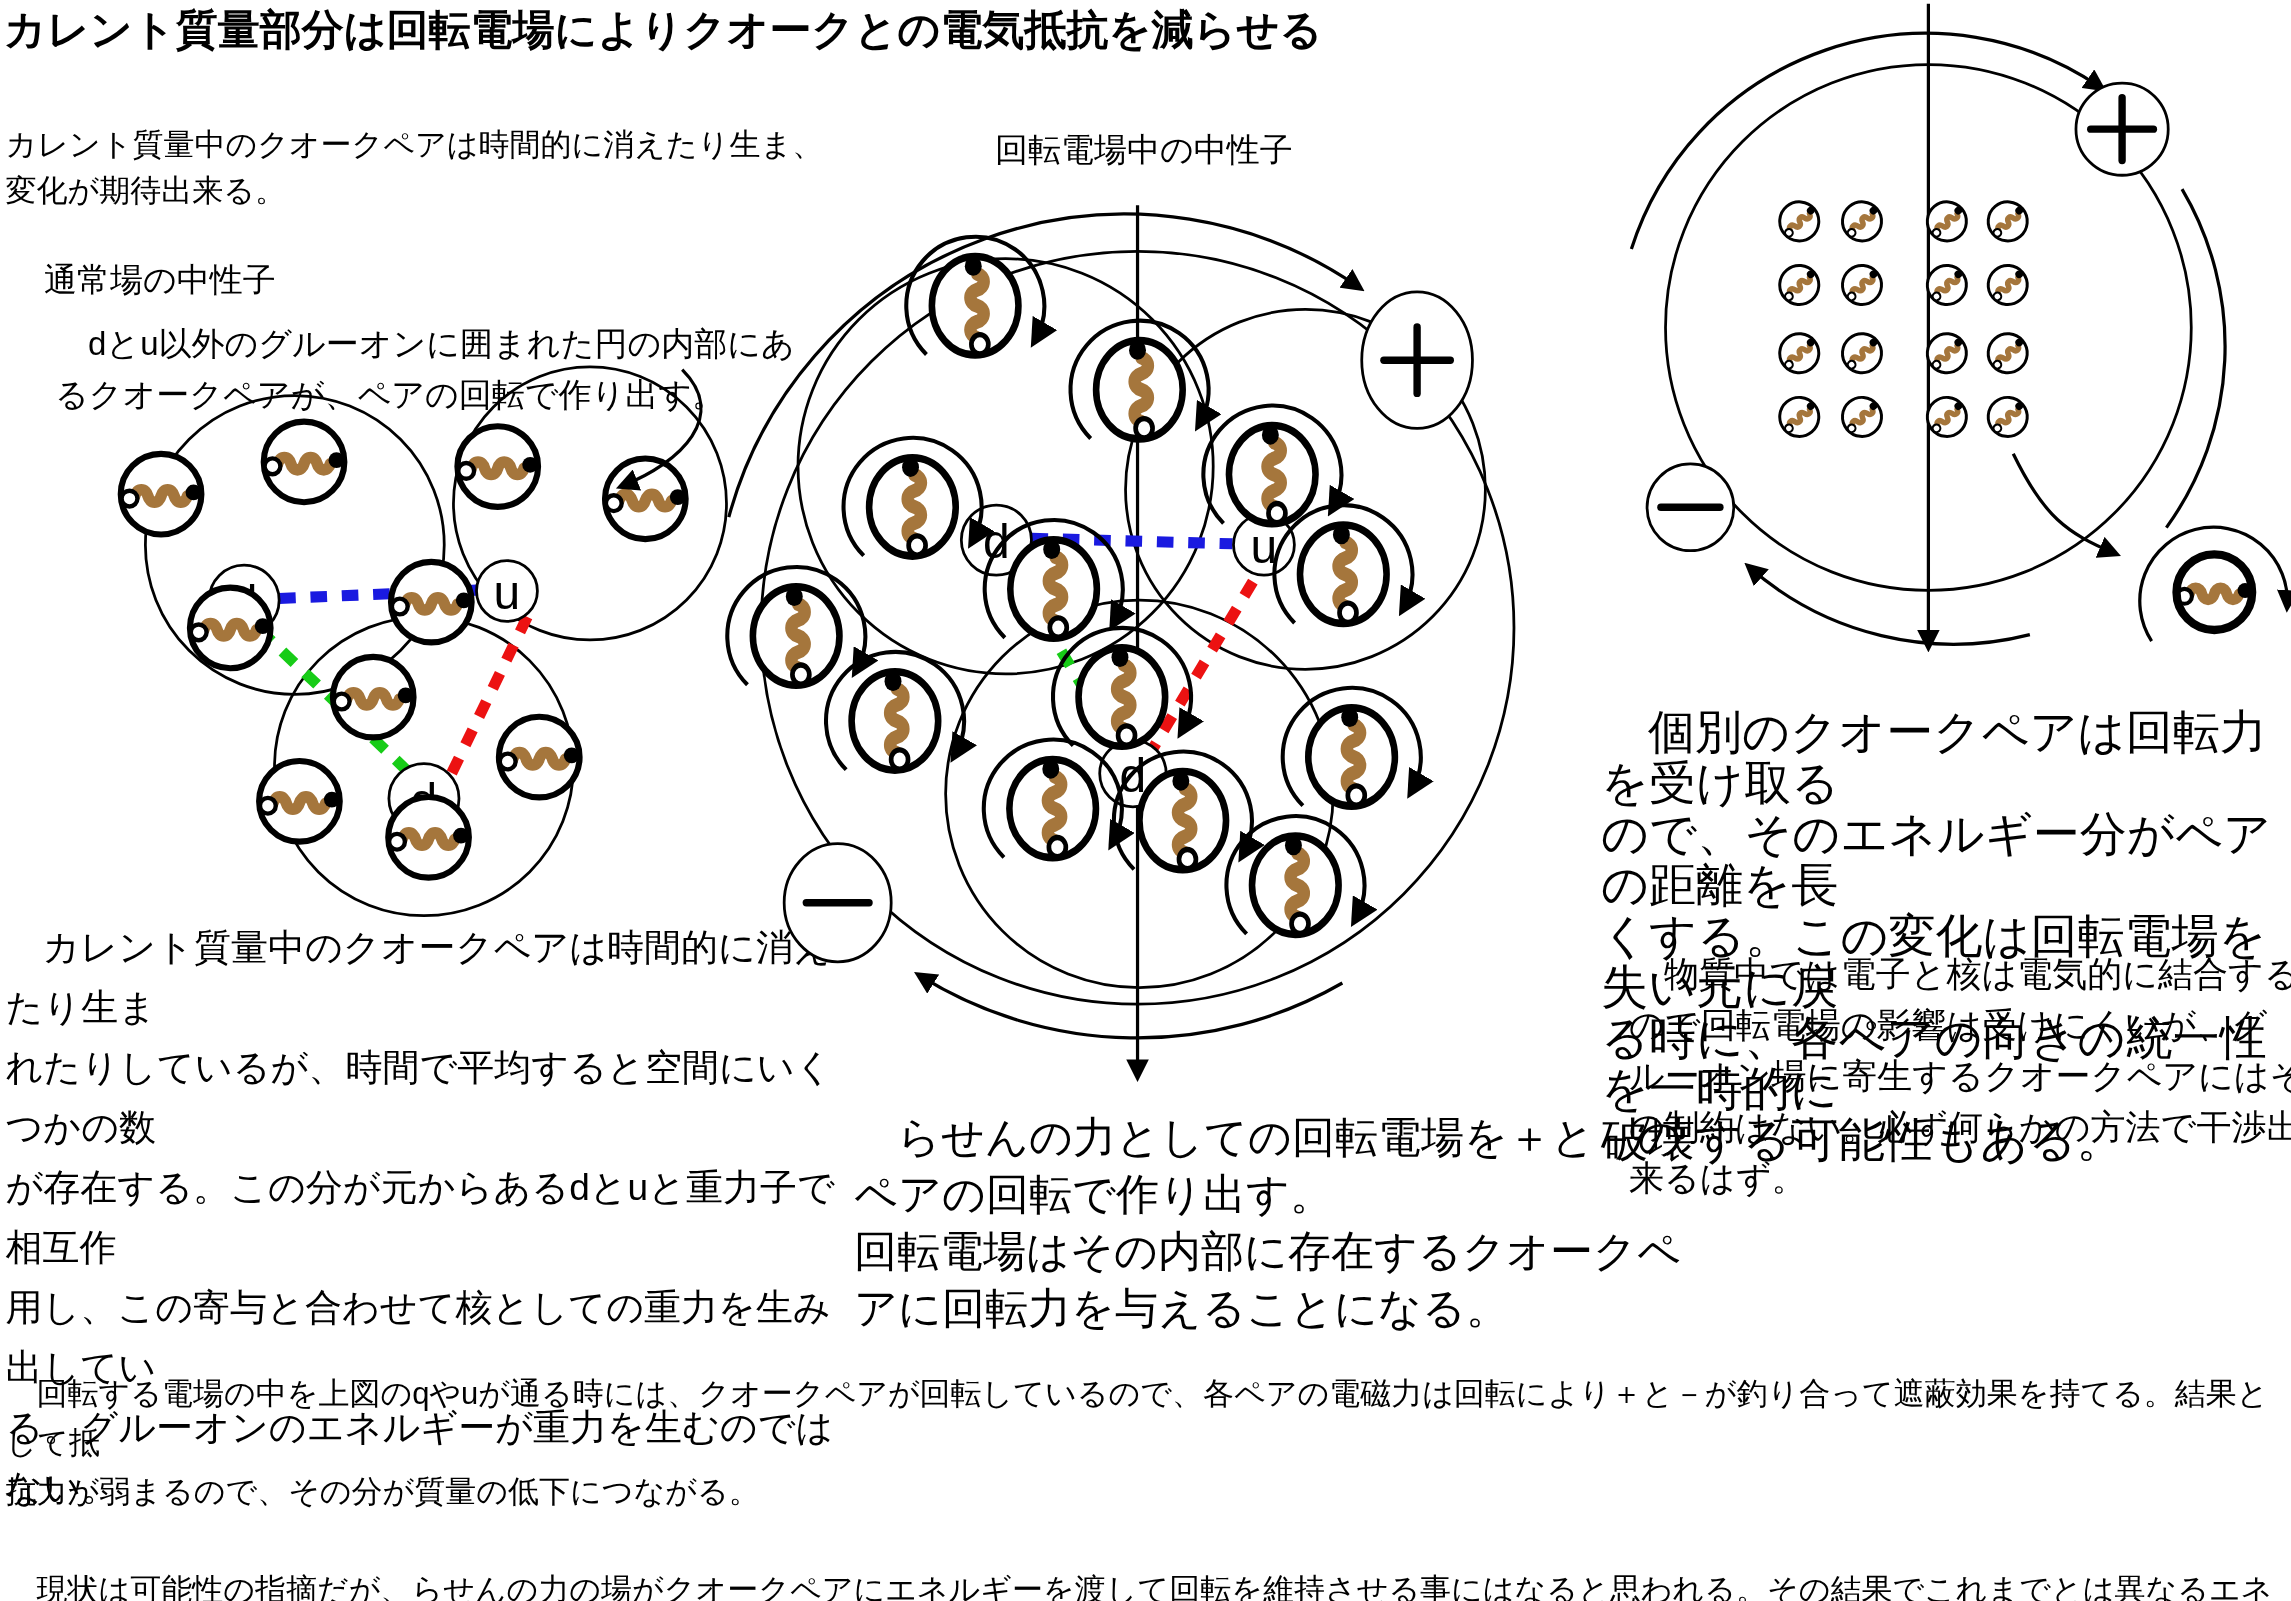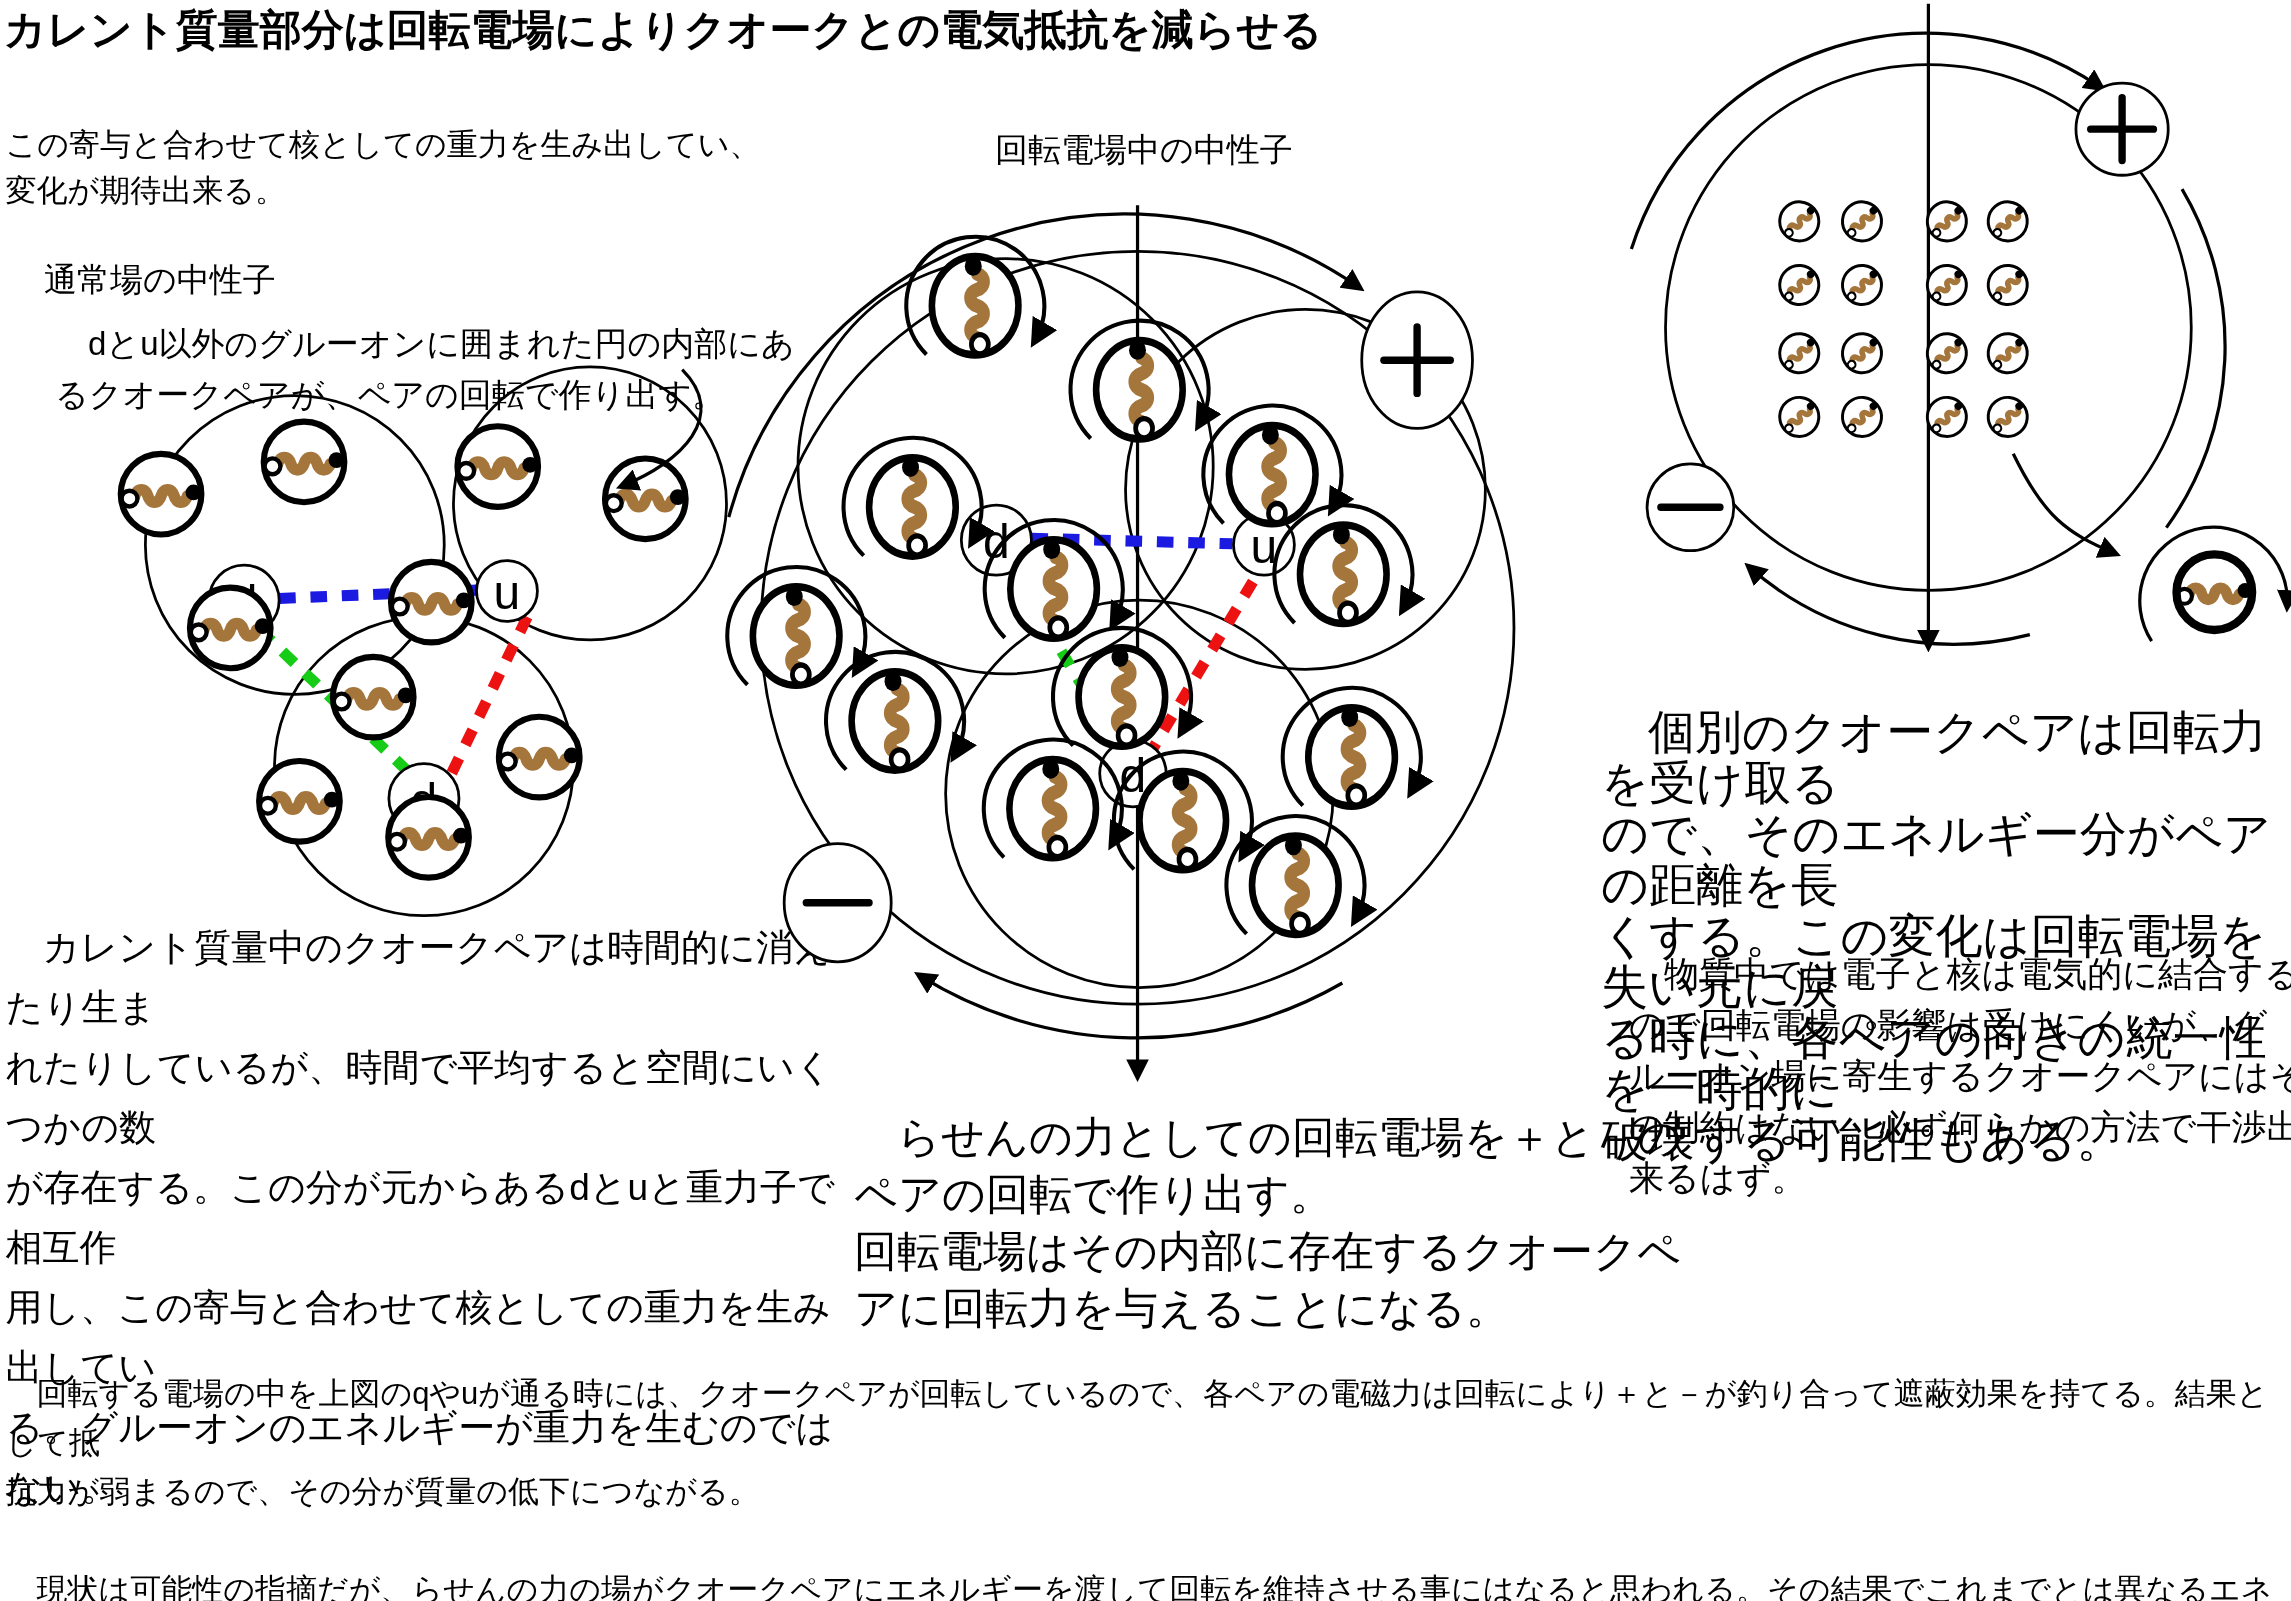--- a/index.html
+++ b/index.html
@@ -23,21 +23,21 @@
   .lblc{fill:#fff;stroke:#000;stroke-width:3;}
   .lbl{font-size:52px;}
   .dash{fill:none;stroke-width:12;stroke-dasharray:18 16;}
   .arc{fill:none;stroke:#000;stroke-width:3.5;}
   .sign{stroke:#000;stroke-width:8;stroke-linecap:round;}
 </style>
 </head>
 <body>
 
 <div class="abs" id="title">カレント質量部分は回転電場によりクオークとの電気抵抗を減らせる</div>
-<div class="abs" id="intro">この寄与と合わせて核としての重力を生み出してい、
+<div class="abs" id="intro">カレント質量中のクオークペアは時間的に消えたり生ま、
 変化が期待出来る。</div>
 <div class="abs" id="normal-label">通常場の中性子</div>
 <div class="abs" id="annotation">　dとu以外のグルーオンに囲まれた円の内部にあ
 るクオークペアが、ペアの回転で作り出す。</div>
 <div class="abs" id="left-caption">　カレント質量中のクオークペアは時間的に消えたり生ま
 れたりしているが、時間で平均すると空間にいくつかの数
 が存在する。この分が元からあるdとuと重力子で相互作
 用し、この寄与と合わせて核としての重力を生み出してい
 る。グルーオンのエネルギーが重力を生むのではない。</div>
 <div class="abs" id="mid-label">回転電場中の中性子</div>

